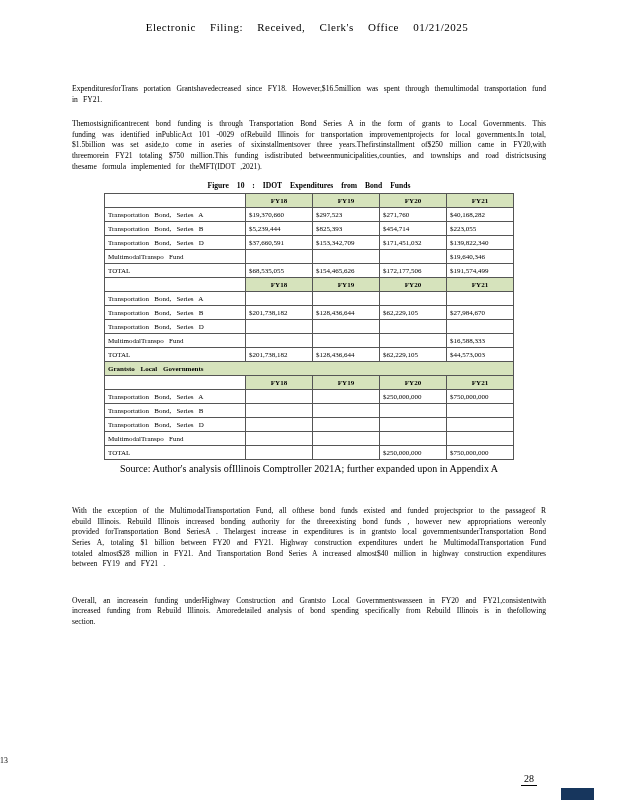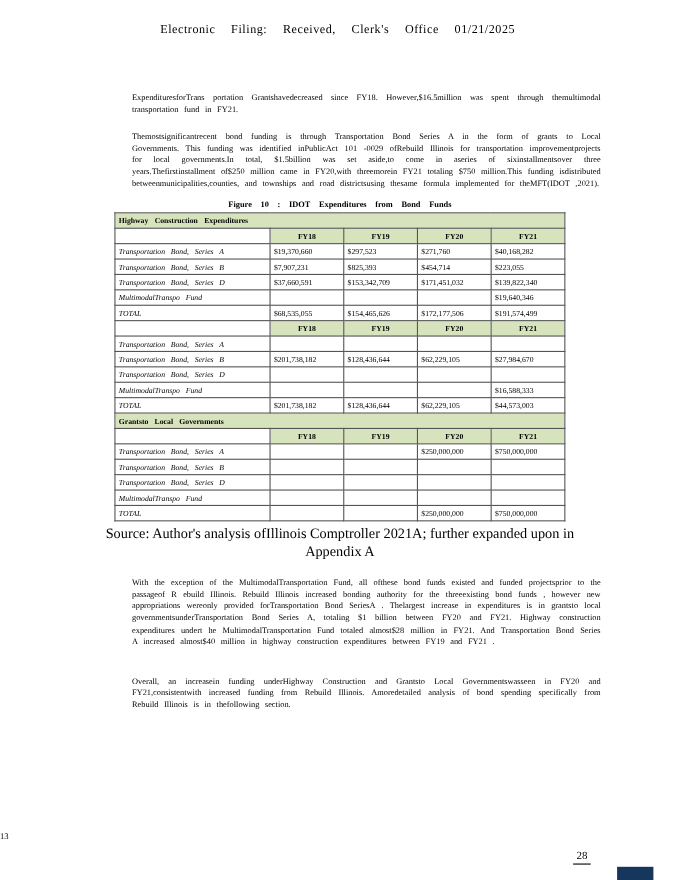--- a/index.html
+++ b/index.html
@@ -13,21 +13,21 @@
   }
   .doc-header {
     position:absolute; top:21px; left:0; width:614px;
     text-align:center; font-size:11px; word-spacing:11px; letter-spacing:0.5px;
   }
   .content {
     position:absolute; top:84px; left:72px; width:474px;
   }
   p.body-text {
     font-size:7.6px; line-height:10.6px;
-    text-align:justify; word-spacing:3.2px;margin-left:48px;
+    text-align:justify; word-spacing:3.2px;
   }
   .p1 { margin-bottom:14px; }
   .p2 { margin-bottom:9px; }
   .figure-title {
     text-align:center; font-weight:bold; font-size:7.6px;
     word-spacing:6px; margin-bottom:3px;
   }
   table.bond-table {
     border-collapse:collapse; table-layout:fixed;
     width:409px; margin:0 auto;
@@ -39,24 +39,24 @@
     height:14px;
     vertical-align:middle;
     overflow:hidden; white-space:nowrap;
   }
   td.sec {
     background:var(--green); font-weight:bold; word-spacing:4px;
   }
   td.fy {
     background:var(--green); font-weight:bold; text-align:center;
   }
-  td.lbl { word-spacing:3.5px;font-style:italic; }
+  td.lbl { word-spacing:3.5px; }
   td.val { }
   .source {
-    text-align:center; font-size:13px; margin-top:3px; margin-bottom:16px;
+    text-align:center; font-size:10px; margin-top:3px; margin-bottom:32px;
   }
   .p3 { margin-bottom:26px; }
   .page-number {
     position:absolute; top:756px; left:0; width:618px;
     font-size:7.8px;
   }
   .bates {
     position:absolute; top:773px; left:521px;
     font-size:10px; padding:0 3px 1px 3px;
     border-bottom:1px solid #000;
@@ -87,40 +87,37 @@
     <table class="bond-table">
       <colgroup>
         <col style="width:141px">
           <col style="width:67px">
           <col style="width:67px">
           <col style="width:67px">
           <col style="width:67px">
       </colgroup>
       <tbody>
 
-        <tr>
-          <td class="sec" colspan="5">Highway Construction Expenditures</td>
-        </tr>
         <tr>
           <td class="lbl"></td>
           <td class="fy">FY18</td>
           <td class="fy">FY19</td>
           <td class="fy">FY20</td>
           <td class="fy">FY21</td>
         </tr>
         <tr>
           <td class="lbl">Transportation Bond, Series A</td>
           <td class="val">$19,370,660</td>
           <td class="val">$297,523</td>
           <td class="val">$271,760</td>
           <td class="val">$40,168,282</td>
         </tr>
         <tr>
           <td class="lbl">Transportation Bond, Series B</td>
-          <td class="val">$7,907,231</td>
+          <td class="val">$5,239,444</td>
           <td class="val">$825,393</td>
           <td class="val">$454,714</td>
           <td class="val">$223,055</td>
         </tr>
         <tr>
           <td class="lbl">Transportation Bond, Series D</td>
           <td class="val">$37,660,591</td>
           <td class="val">$153,342,709</td>
           <td class="val">$171,451,032</td>
           <td class="val">$139,822,340</td>

